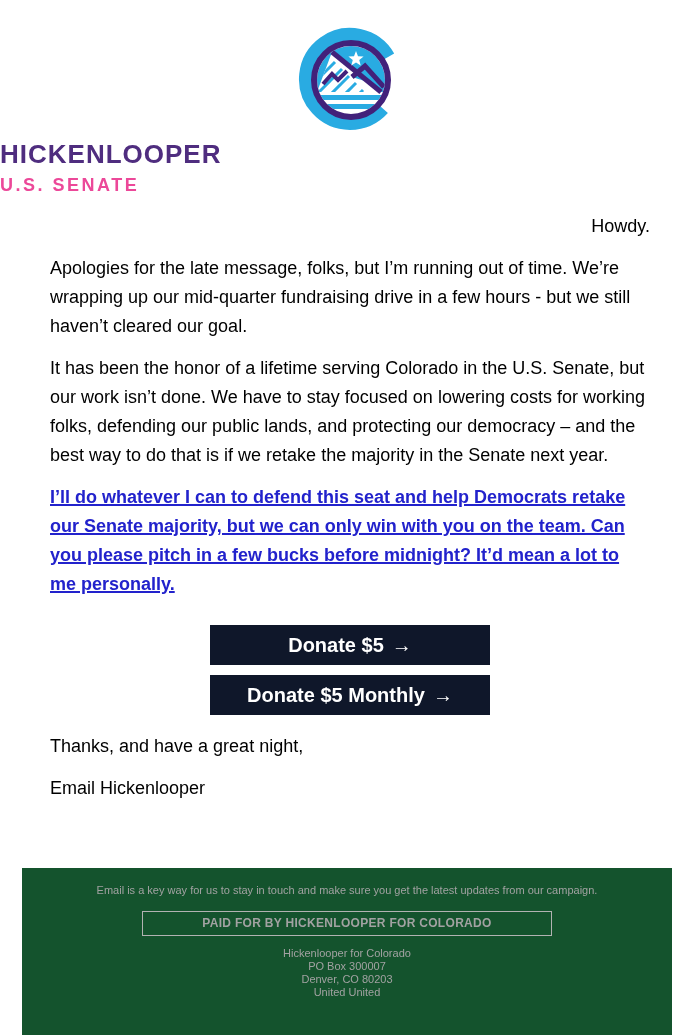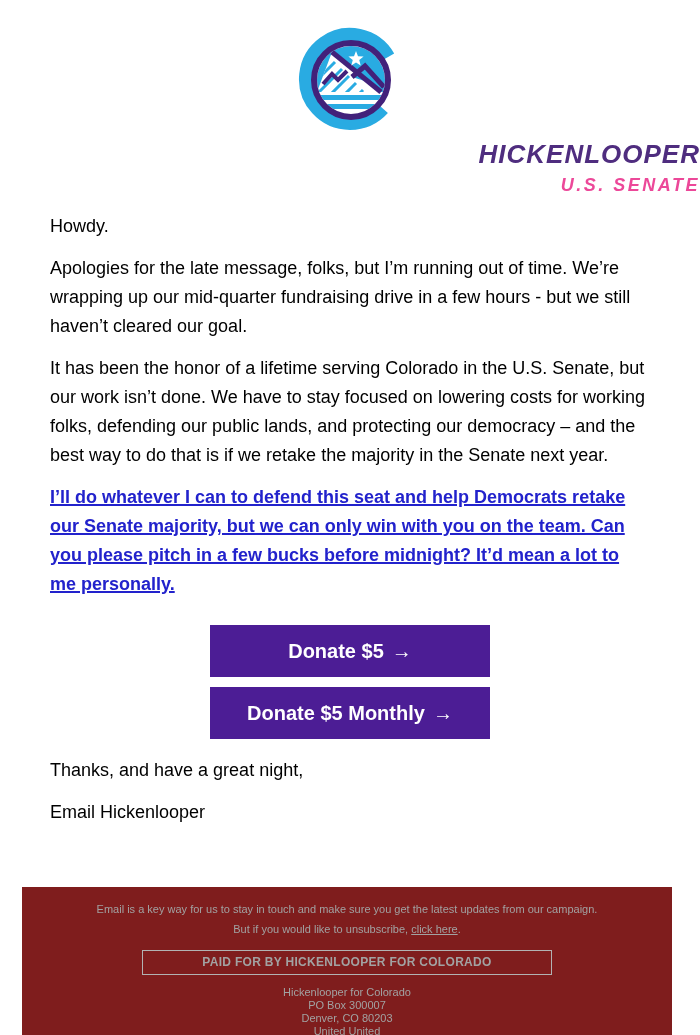--- a/index.html
+++ b/index.html
@@ -15,22 +15,21 @@
     height: 1035px;
     display: flex;
     flex-direction: column;
     background: #ffffff;
     overflow: hidden;
   }
 
   
   .logo-block {
     padding-top: 26px;
-    text-align: right;
-    font-style: italic;
+    text-align: left;
   }
   .logo-svg { display: block; margin: 0 auto; }
   .brand-name {
     margin-top: 8px;
     font-size: 26px;
     line-height: 28px;
     font-weight: bold;
     letter-spacing: 1px;
     color: #4F2D7F;
   }
@@ -44,21 +43,21 @@
   }
 
   
   .content {
     padding: 0 50px;
     margin-top: 2px;
     font-size: 18px;
     line-height: 29px;
   }
   .content p { margin: 13px 0 0 0; }
-  .greeting { margin-top: 15px !important; }
+  .greeting { margin-top: 15px !important; text-align: right; }
   .link-para a {
     color: #2222CC;
     font-weight: bold;
     text-decoration: underline;
     text-decoration-thickness: 2px;
     margin-top: 35px;
   }
   .note {
     margin-top: 26px !important;
     text-align: center;
@@ -67,39 +66,39 @@
     line-height: 15px;
   }
 
   
   .buttons { margin-top: 26px; }
   .donate-btn {
     display: flex;
     align-items: center;
     justify-content: center;
     width: 280px;
-    height: 52px;
+    height: 40px;
     margin: 0 auto 10px auto;
-    background: #4c1d95;
+    background: #0f172a;
     color: #ffffff;
     font-size: 20px;
     font-weight: bold;
     text-decoration: none;
     cursor: pointer;
   }
   .donate-btn .arrow { margin-left: 8px; font-weight: bold; }
 
   .closing { margin-top: 17px !important; }
 
   
   .footer {
     margin: 38px 28px 0 22px;
     margin-top: auto;
-    height: 148px;
-    background: #7f1d1d;
+    height: 167px;
+    background: #14532d;
     text-align: center;
     color: #A2A2A2;
     padding-top: 12px;
   }
   .footer-line {
     font-size: 11px;
     line-height: 20px;
     margin: 0;
   }
   .footer-line a {
@@ -200,21 +199,20 @@
         <span class="arrow">→</span>
       </a>
     </div>
 
     <p class="closing">Thanks, and have a great night,</p>
     <p>Email Hickenlooper</p>
   </div>
 
   <div class="footer">
     <p class="footer-line">Email is a key way for us to stay in touch and make sure you get the latest updates from our campaign.</p>
-    <p class="footer-line"><span>But if you would like to unsubscribe, </span><a href="#">click here</a><span>.</span></p>
     <div class="disclaimer-box">PAID FOR BY HICKENLOOPER FOR COLORADO</div>
     <div class="address">
       <div>Hickenlooper for Colorado</div>
       <div>PO Box 300007</div>
       <div>Denver, CO 80203</div>
       <div>United United</div>
     </div>
   </div>
 
 </div>

